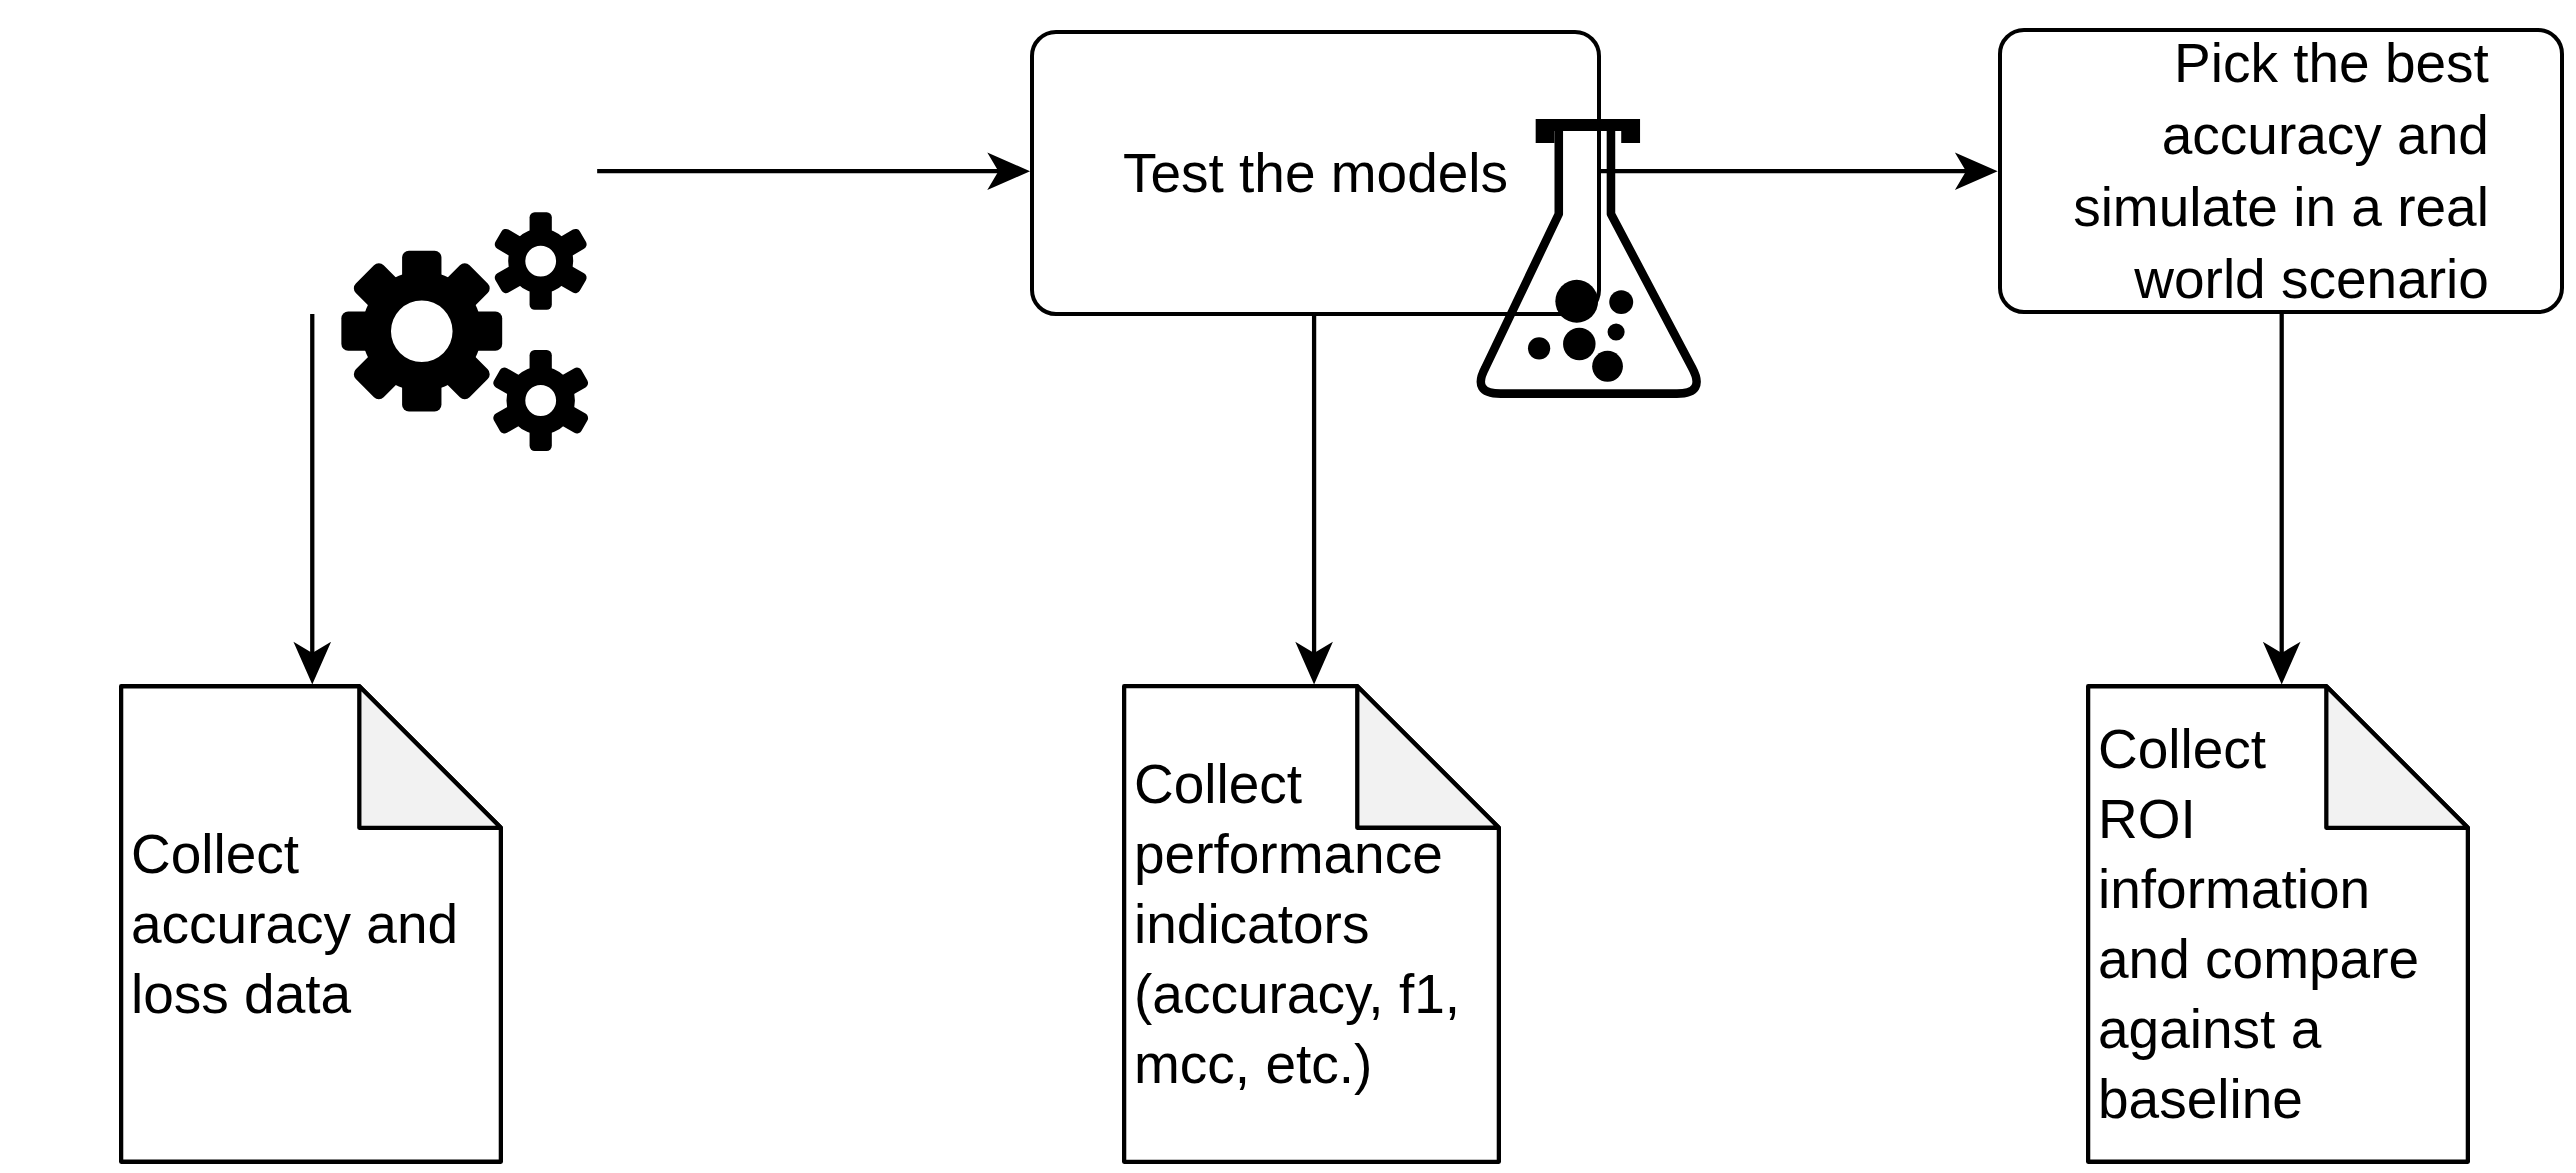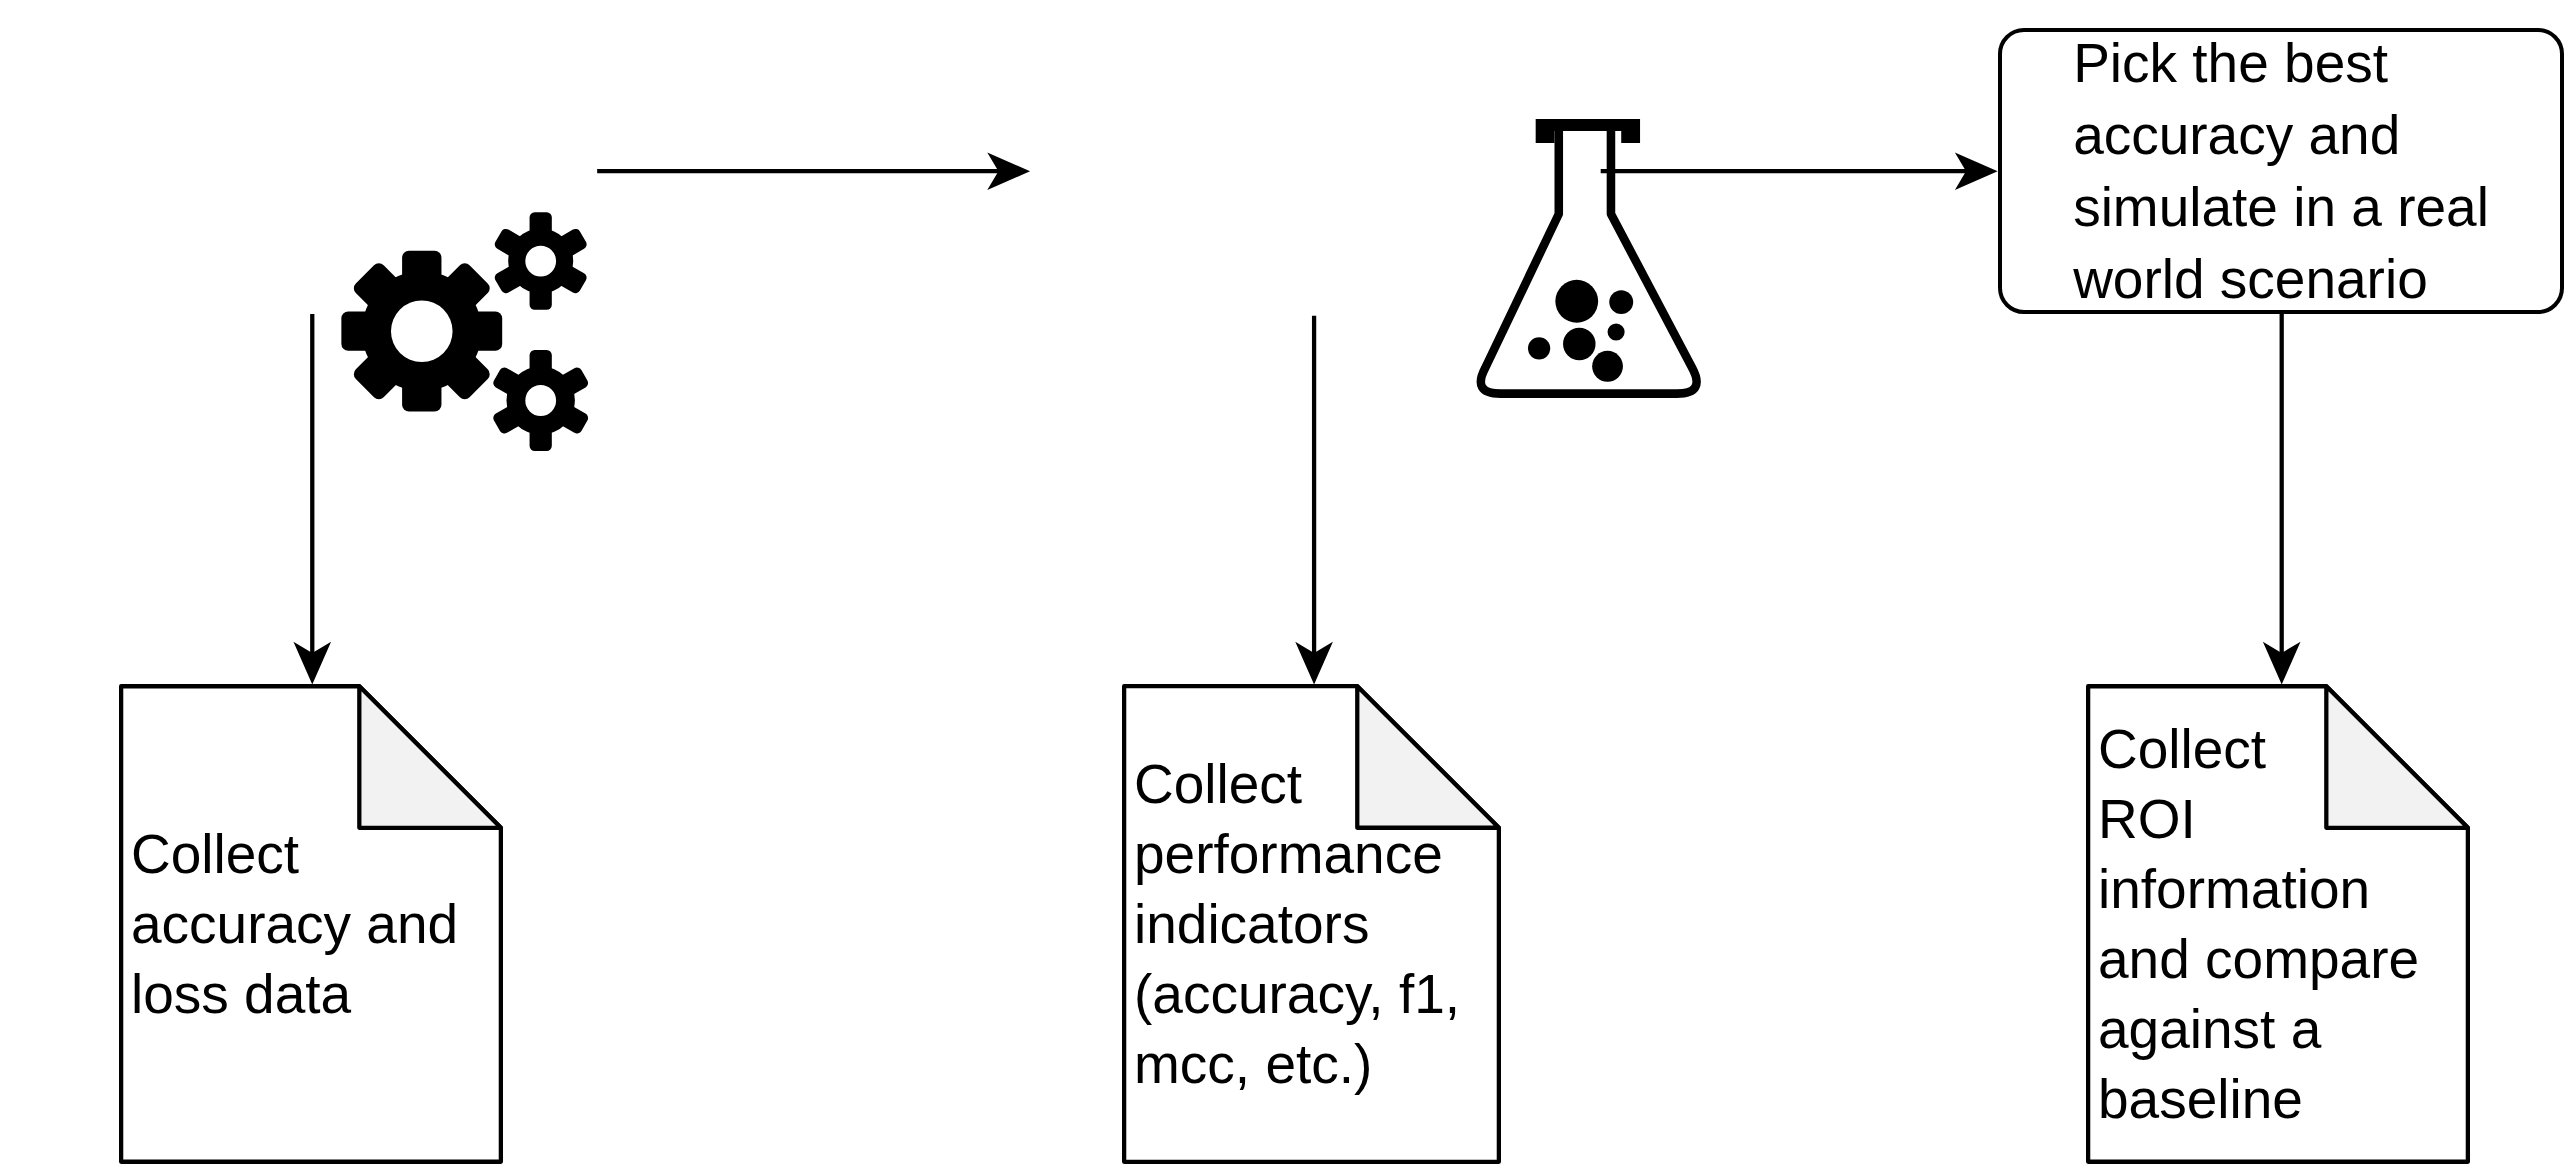--- a/index.html
+++ b/index.html
@@ -1,20 +1,20 @@
 <!DOCTYPE html>
 <html style="font-size:13.7px"><head>
 <meta charset="utf-8">
 <style>
   html,body{margin:0;padding:0;background:#ffffff;}
   .canvas{position:relative;width:2576px;height:1174px;background:#ffffff;overflow:hidden;
           font-family:"Liberation Sans",sans-serif;color:#000;}
   .node{position:absolute;box-sizing:border-box;border:4.3px solid #000;border-radius:26px;
         background:#fff;display:flex;align-items:center;justify-content:center;
-        text-align:left;font-size:55px;line-height:72px;white-space:pre-line;}
+        text-align:right;font-size:55px;line-height:72px;white-space:pre-line;}
   #node-train{left:26.5px;top:28px;width:571px;height:286px;}
   #node-test{left:1030px;top:30px;width:571px;height:286px;}
   #node-pick{left:1998px;top:28px;width:566px;height:286px;}
   .doc{position:absolute;top:684px;width:384px;height:480px;}
   #doc-collect-accuracy{left:119px;}
   #doc-collect-performance{left:1122px;width:379px;}
   #doc-collect-roi{left:2086px;}
   .doc-shape{position:absolute;left:0;top:0;width:100%;height:100%;display:block;}
   .paper{fill:#ffffff;stroke:#000;stroke-width:5;stroke-linejoin:round;}
   .flap{fill:#f2f2f2;stroke:#000;stroke-width:5;stroke-linejoin:round;}
@@ -25,20 +25,23 @@
   .edge-line{stroke:#000;stroke-width:5;}
   .edge-head{fill:#000;stroke:none;}
   .ink{fill:#000;}
   .flask-glass{fill:none;stroke:#000;stroke-width:10;stroke-linejoin:round;stroke-linecap:round;}
 </style>
 </head>
 <body>
 
 <div class="canvas">
 
+  <div class="node" id="node-test">
+    <span>Test the models</span>
+  </div>
   <div class="node" id="node-pick">
     <span>Pick the best
 accuracy and
 simulate in a real
 world scenario</span>
   </div>
 
   <div class="doc" id="doc-collect-accuracy">
     <svg class="doc-shape" viewBox="0 0 449 561">
       <path class="paper" d="M2.5,2.5 H281 L446.5,168 V558.5 H2.5 Z"></path>

